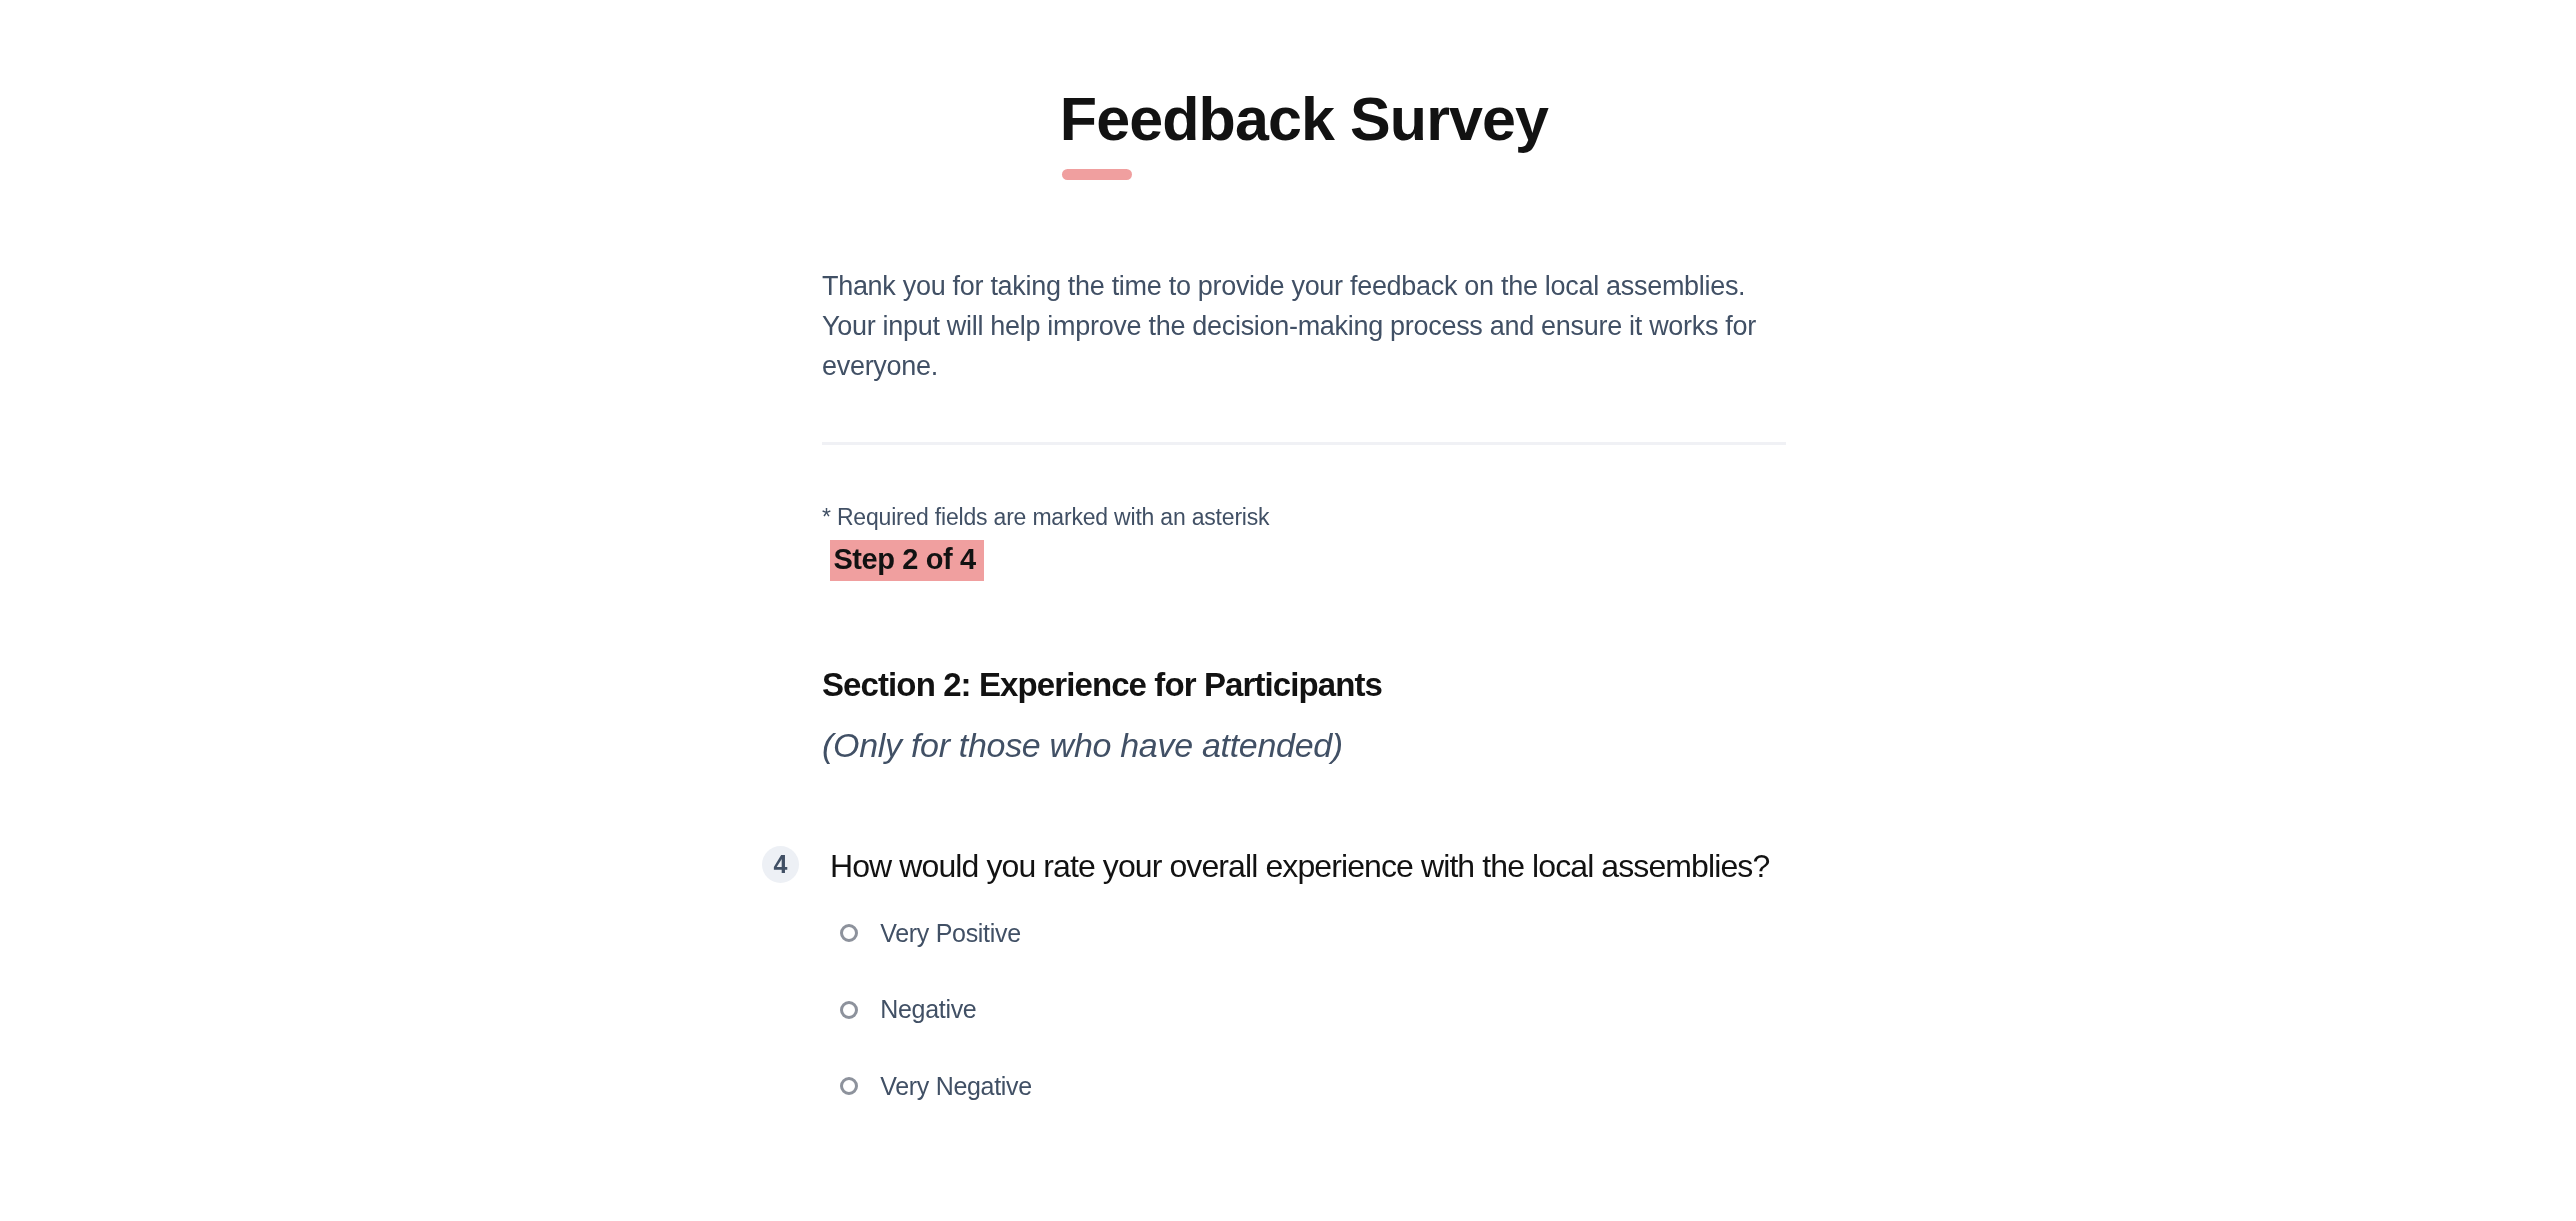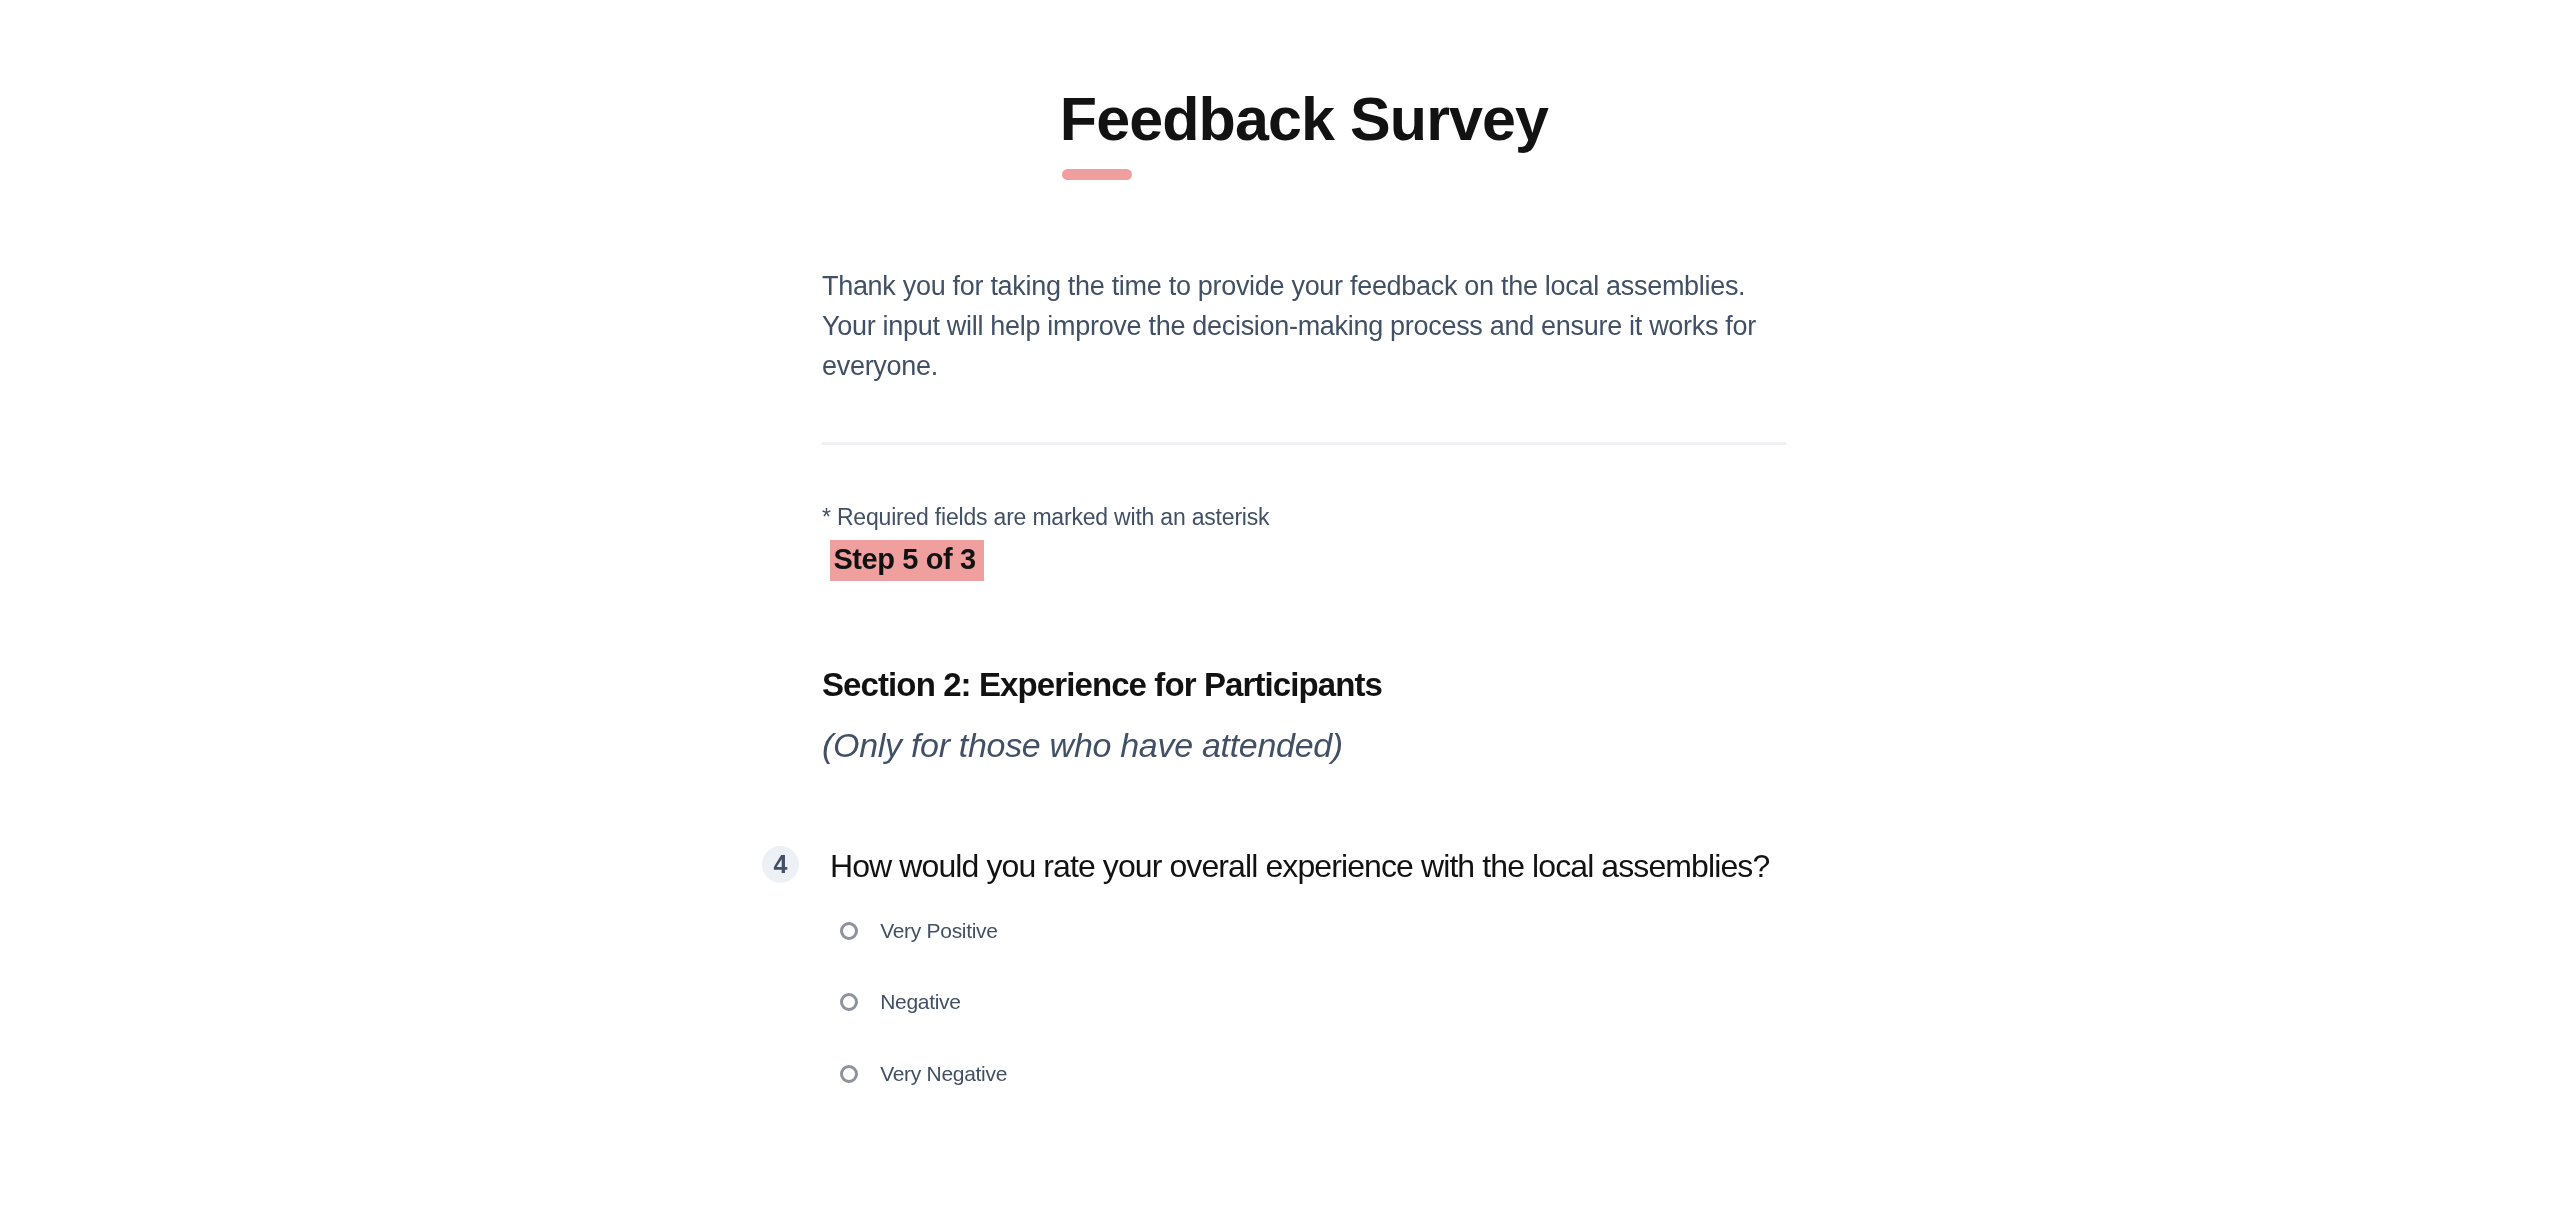--- a/index.html
+++ b/index.html
@@ -121,42 +121,42 @@
     width: 18px;
     height: 18px;
     margin-left: 1.7px;
     border: 3px solid var(--radio-border, #8d929c);
     border-radius: 50%;
     background: #ffffff;
     flex: 0 0 auto;
   }
   .option-label {
     margin-left: 14.5px;
-    font-size: 21px;
+    font-size: 25px;
     letter-spacing: -0.3px;
     color: var(--text-secondary, #415065);
   }
 </style>
 </head>
 <body>
 
 <div class="page">
 
   <div class="title-wrap">
     <h1 class="title">Feedback Survey</h1>
   </div>
 
   <p class="intro">Thank you for taking the time to provide your feedback on the local assemblies. Your input will help improve the decision-making process and ensure it works for everyone.</p>
 
   <hr class="divider">
 
   <p class="required-note">* Required fields are marked with an asterisk</p>
 
   <div>
-    <span class="step-badge">Step 5 of 3</span>
+    <span class="step-badge">Step 2 of 4</span>
   </div>
 
   <h2 class="section-heading">Section 2: Experience for Participants</h2>
 
   <p class="section-subtitle">(Only for those who have attended)</p>
 
   <div class="question-block">
     <div class="q-badge">4</div>
     <h3 class="question-text">How would you rate your overall experience with the local assemblies?</h3>
 

